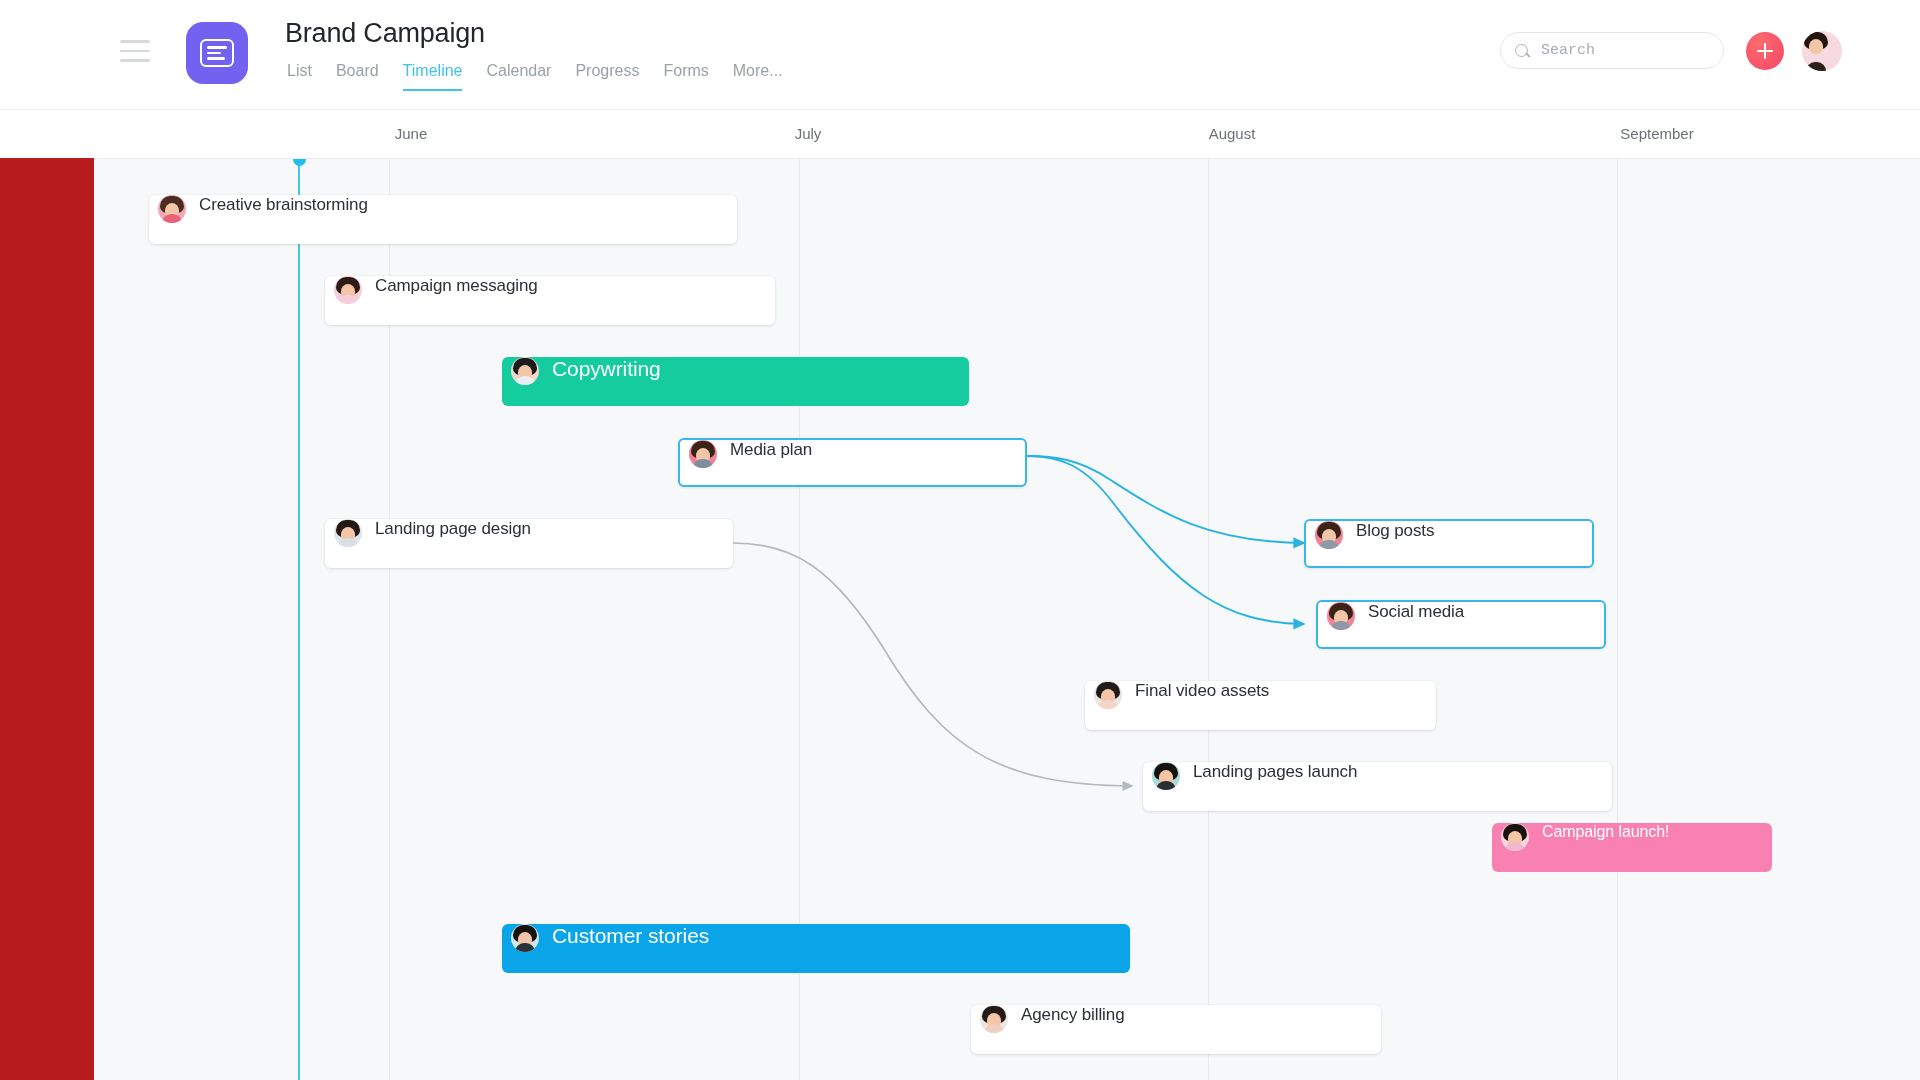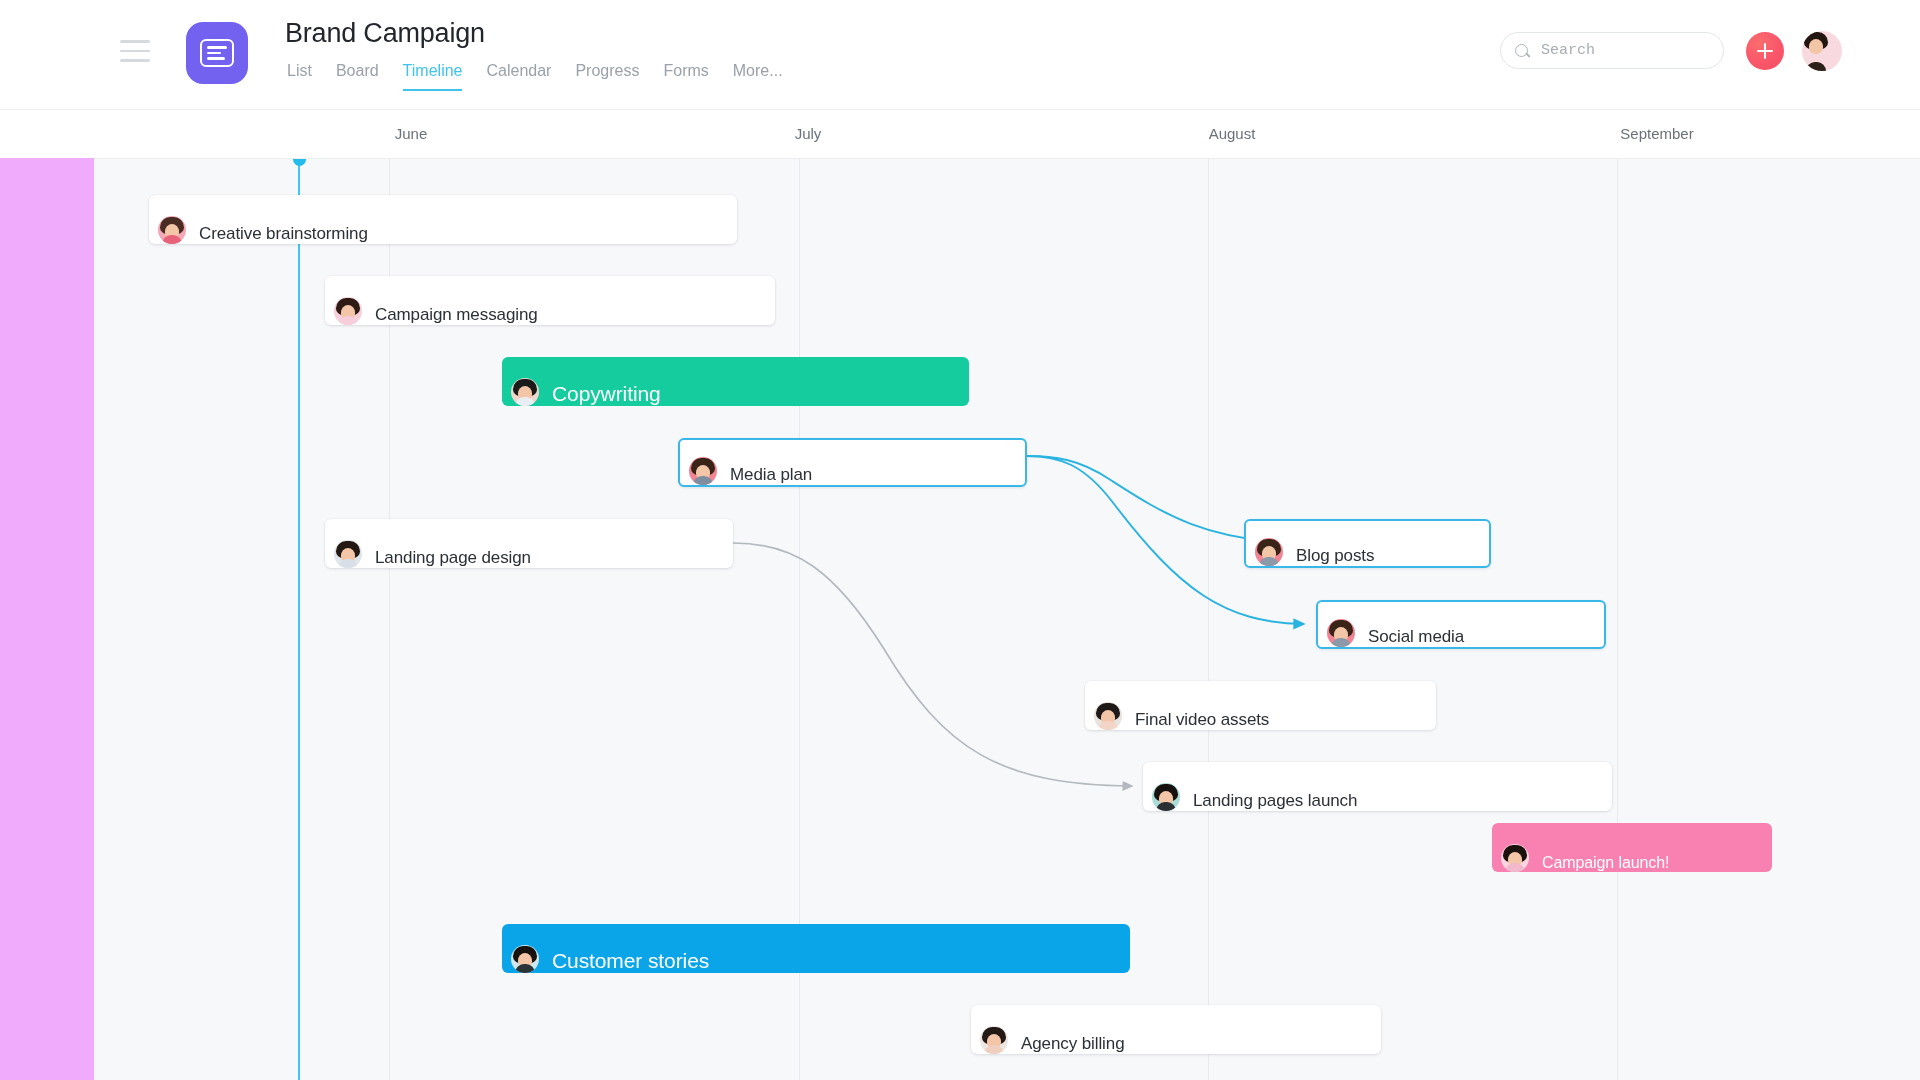--- a/index.html
+++ b/index.html
@@ -2,21 +2,21 @@
 <html><head>
 <meta charset="utf-8">
 <style>
   * { box-sizing: border-box; margin: 0; padding: 0; }
   html, body {
     width: 1920px; height: 1080px;
     background: #ffffff;
     font-family: "Liberation Sans", sans-serif;
     overflow: hidden;
   }
-  #app { position: relative; width: 1920px; height: 1080px; background: #f0abfc; }
+  #app { position: relative; width: 1920px; height: 1080px; background: #b91c1c; }
 
   
   .header {
     position: absolute; left: 0; top: 0; width: 1920px; height: 110px;
     background: #fff; border-bottom: 1px solid #eceef0;
   }
   .hamburger {
     position: absolute; left: 120px; top: 40px; width: 34px; height: 26px;
     cursor: pointer;
   }
@@ -119,21 +119,21 @@
   .today-dot {
     position: absolute; width: 13px; height: 13px; border-radius: 50%;
     background: #25bced; top: -6px; left: -5.5px;
   }
 
   .svg-layer { position: absolute; left: 0; top: 0; width: 1826px; height: 922px; pointer-events: none; }
 
   
   .bar {
     position: absolute; height: 49px; border-radius: 6px;
-    display: flex; align-items: flex-end; padding-left: 9px;
+    display: flex; align-items: flex-start; padding-left: 9px;
     cursor: pointer;
   }
   .bar.white {
     background: #fff; box-shadow: 0 1px 3px rgba(30,40,60,0.12), 0 0 0 0.5px rgba(30,40,60,0.04);
   }
   .bar.outlined {
     background: #fff; border: 2px solid #37b8e8; box-shadow: 0 1px 3px rgba(30,40,60,0.10);
   }
   .bar.green { background: #14cc9e; }
   .bar.blue  { background: #0aa5e9; }
@@ -288,21 +288,21 @@
       <div class="avatar" style="background:#dfe6ec">
         <div class="av">
             <div class="hair" style="background:#241812"></div>
             <div class="face"></div>
             <div class="body" style="background:#d8dfe6"></div>
           </div>
       </div>
       <div class="label">Landing page design</div>
     </div>
 
-    <div class="bar outlined" style="left:1150px;top:360px;width:247px">
+    <div class="bar outlined" style="left:1210px;top:360px;width:290px">
       <div class="avatar" style="background:#f08494">
         <div class="av">
             <div class="hair" style="background:#3a2418"></div>
             <div class="face"></div>
             <div class="body" style="background:#8c99a8"></div>
           </div>
       </div>
       <div class="label">Blog posts</div>
     </div>
 

